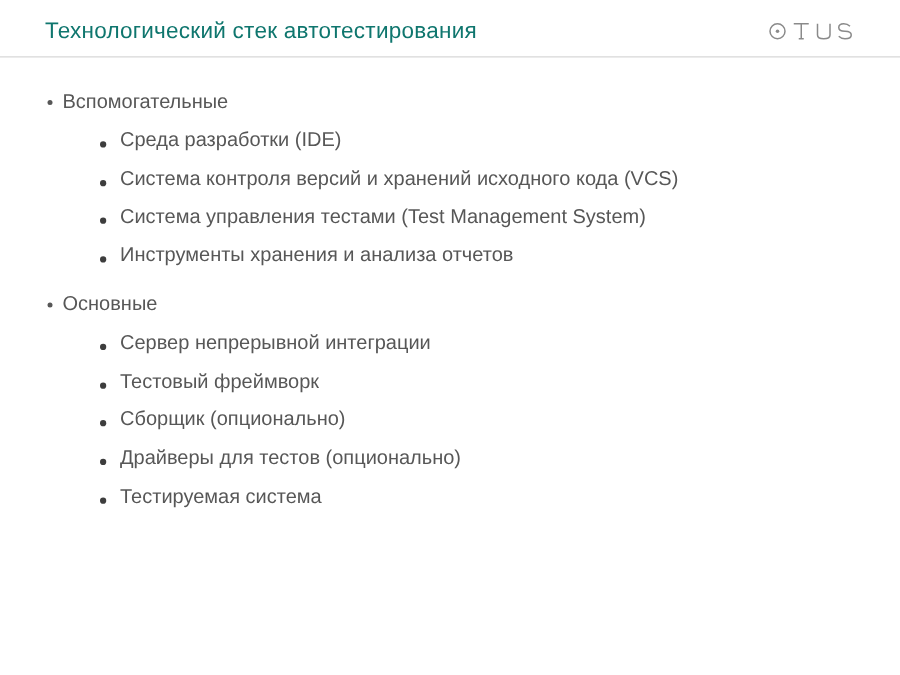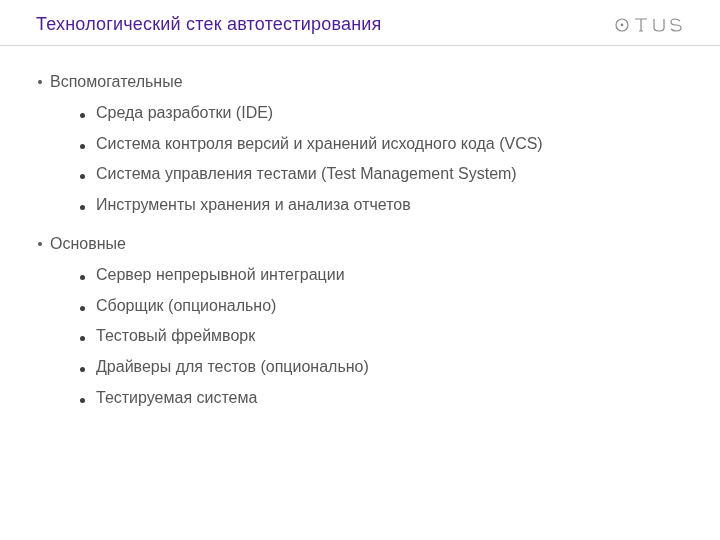--- a/index.html
+++ b/index.html
@@ -13,21 +13,21 @@
     overflow: hidden;
   }
   .header {
     display: flex;
     align-items: center;
     justify-content: space-between;
     padding: 14px 36px 10px 36px;
   }
   .title {
     font-size: 18px;
-    color: #4c1d95;
+    color: #0f766e;
     letter-spacing: 0.2px;
   }
   .logo {
     color: #808080;
     letter-spacing: 3px;
   }
   .logo svg {
     display: block;
   }
   .divider {
@@ -110,20 +110,20 @@
       <div class="sub-item"><span>Инструменты хранения и анализа отчетов</span></div>
     </div>
   </div>
 
   <div class="section">
     <div class="section-header">
       <span>Основные</span>
     </div>
     <div class="sub-list">
       <div class="sub-item"><span>Сервер непрерывной интеграции</span></div>
+      <div class="sub-item"><span>Тестовый фреймворк</span></div>
       <div class="sub-item"><span>Сборщик (опционально)</span></div>
-      <div class="sub-item"><span>Тестовый фреймворк</span></div>
       <div class="sub-item"><span>Драйверы для тестов (опционально)</span></div>
       <div class="sub-item"><span>Тестируемая система</span></div>
     </div>
   </div>
 
 </div>
 
 </body></html>

